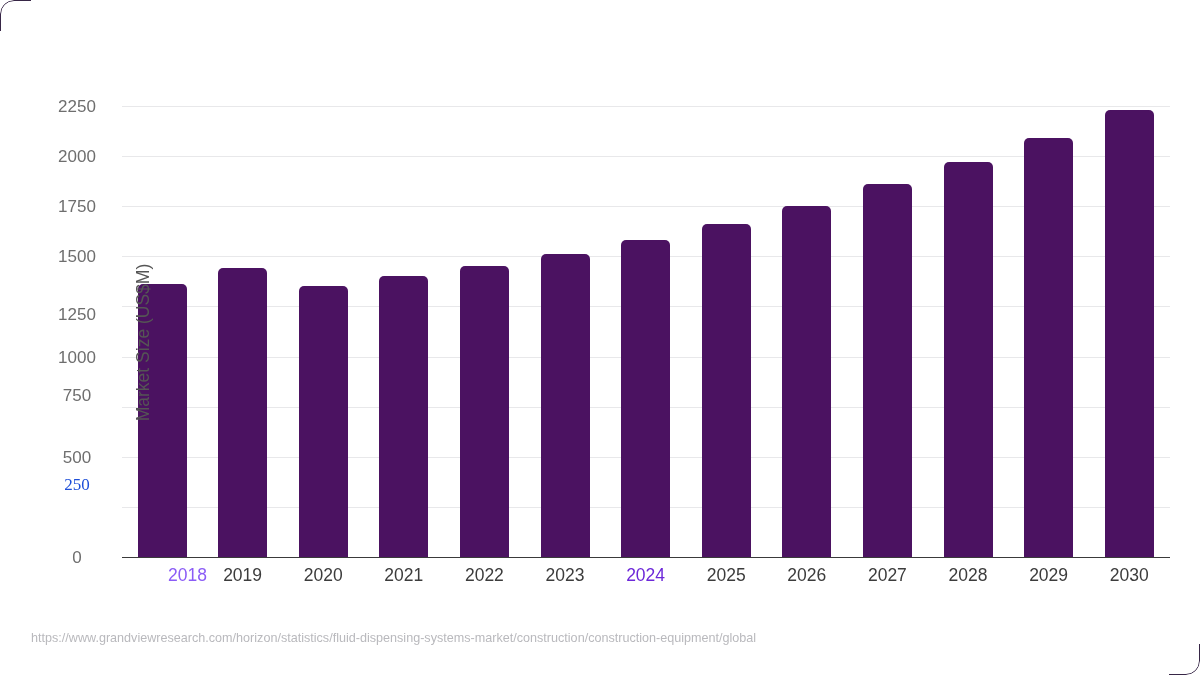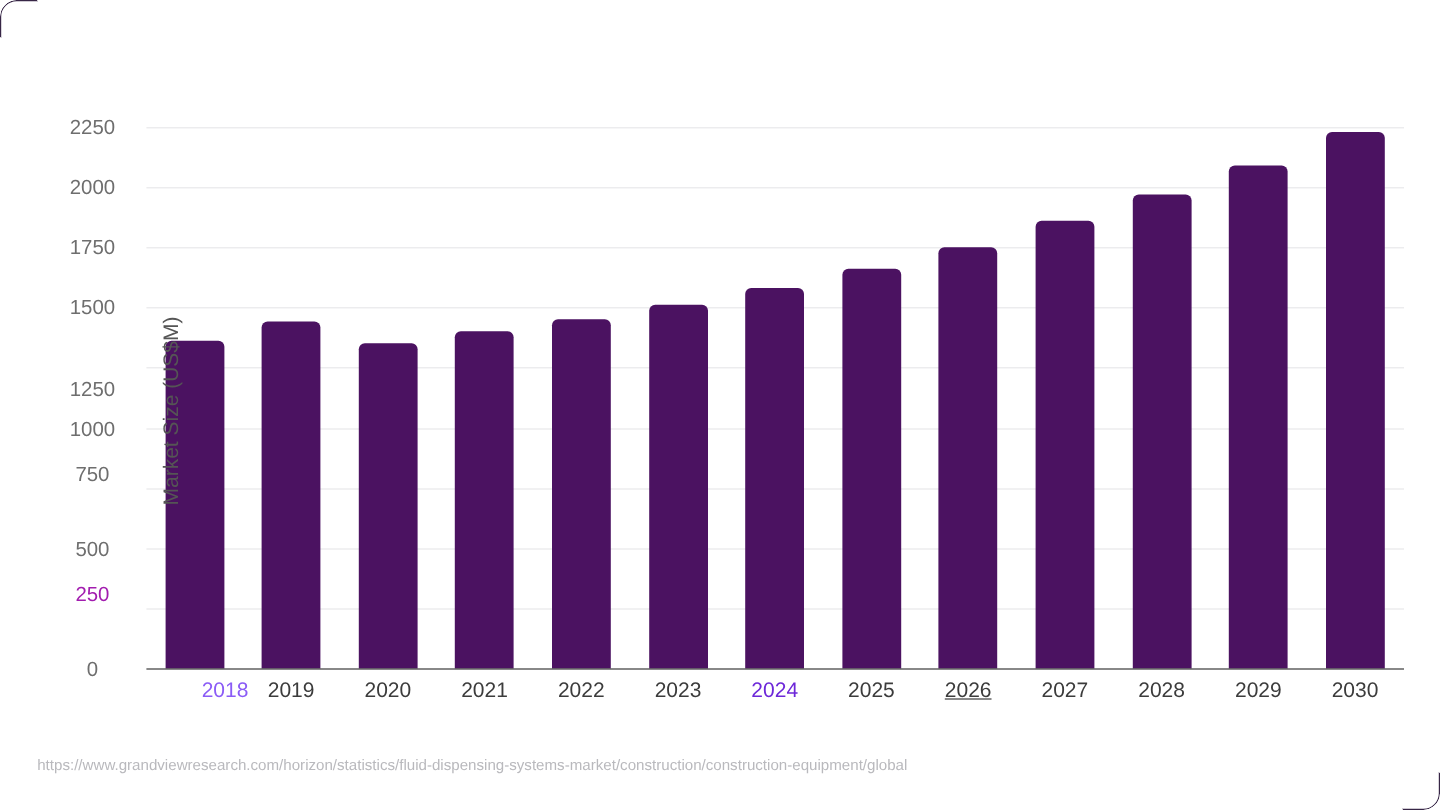--- a/index.html
+++ b/index.html
@@ -179,40 +179,40 @@
         <div class="bar" title="2029: 2090" style="left: 902.1px; height: 418.929px; background: rgb(75, 18, 97);"></div>
         <div class="bar" title="2030: 2230" style="left: 982.7px; height: 446.991px; background: rgb(75, 18, 97);"></div>
       </div>
     <div id="yaxis-title">Market Size (US$M)</div>
   </div>
 
   <div id="axis-line"></div>
 
   <div id="ytick-layer">
       <div class="ytick" style="top: 549px; color: rgb(110, 110, 110);">0</div>
-      <div class="ytick" style="top: 487px; color: #a21caf;">250</div>
+      <div class="ytick" style="top: 476px; color: #1d4ed8; font-family: Liberation Serif, serif;">250</div>
       <div class="ytick" style="top: 448.778px; color: rgb(110, 110, 110);">500</div>
       <div class="ytick" style="top: 387px; color: rgb(110, 110, 110);">750</div>
       <div class="ytick" style="top: 348.556px; color: rgb(110, 110, 110);">1000</div>
-      <div class="ytick" style="top: 316px; color: rgb(110, 110, 110);">1250</div>
+      <div class="ytick" style="top: 306px; color: rgb(110, 110, 110);">1250</div>
       <div class="ytick" style="top: 248.333px; color: rgb(110, 110, 110);">1500</div>
       <div class="ytick" style="top: 198.222px; color: rgb(110, 110, 110);">1750</div>
       <div class="ytick" style="top: 148.111px; color: rgb(110, 110, 110);">2000</div>
       <div class="ytick" style="top: 98px; color: rgb(110, 110, 110);">2250</div>
     </div>
   <div id="xtick-layer">
       <div class="xtick" style="left: 117px; color: #8b5cf6; text-align: right;">2018</div>
       <div class="xtick" style="left: 197.6px; color: rgb(60, 60, 60);">2019</div>
       <div class="xtick" style="left: 278.2px; color: rgb(60, 60, 60); text-align: center;">2020</div>
       <div class="xtick" style="left: 358.8px; color: rgb(60, 60, 60);">2021</div>
       <div class="xtick" style="left: 439.4px; color: rgb(60, 60, 60);">2022</div>
       <div class="xtick" style="left: 520px; color: rgb(60, 60, 60);">2023</div>
       <div class="xtick" style="left: 600.6px; color: #6d28d9;">2024</div>
       <div class="xtick" style="left: 681.2px; color: rgb(60, 60, 60);">2025</div>
-      <div class="xtick" style="left: 761.8px; color: rgb(60, 60, 60); text-decoration: underline;">2026</div>
+      <div class="xtick" style="left: 761.8px; color: rgb(60, 60, 60);">2026</div>
       <div class="xtick" style="left: 842.4px; color: rgb(60, 60, 60);">2027</div>
       <div class="xtick" style="left: 923px; color: rgb(60, 60, 60);">2028</div>
       <div class="xtick" style="left: 1003.6px; color: rgb(60, 60, 60);">2029</div>
       <div class="xtick" style="left: 1084.2px; color: rgb(60, 60, 60);">2030</div>
     </div>
 
   <div id="source-url">https://www.grandviewresearch.com/horizon/statistics/fluid-dispensing-systems-market/construction/construction-equipment/global</div>
 
 </div>
 

